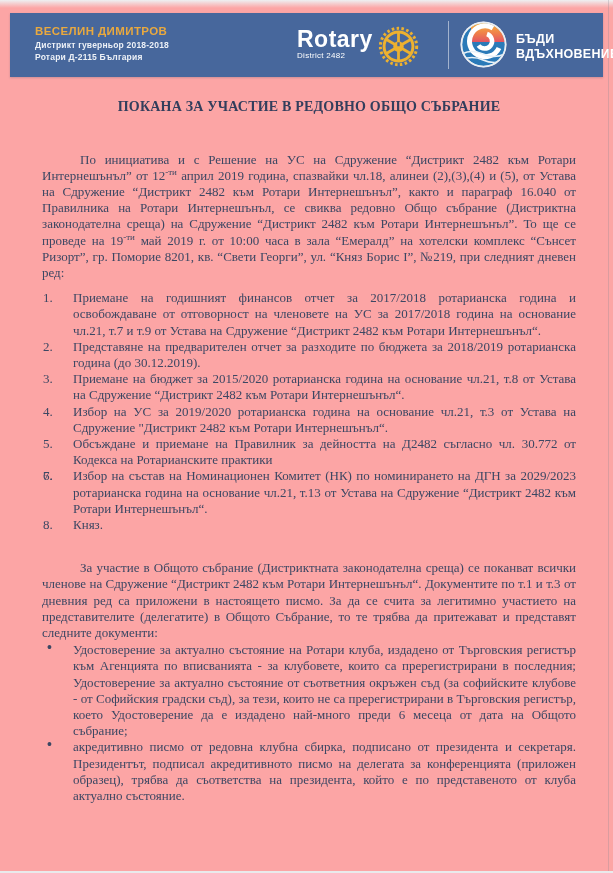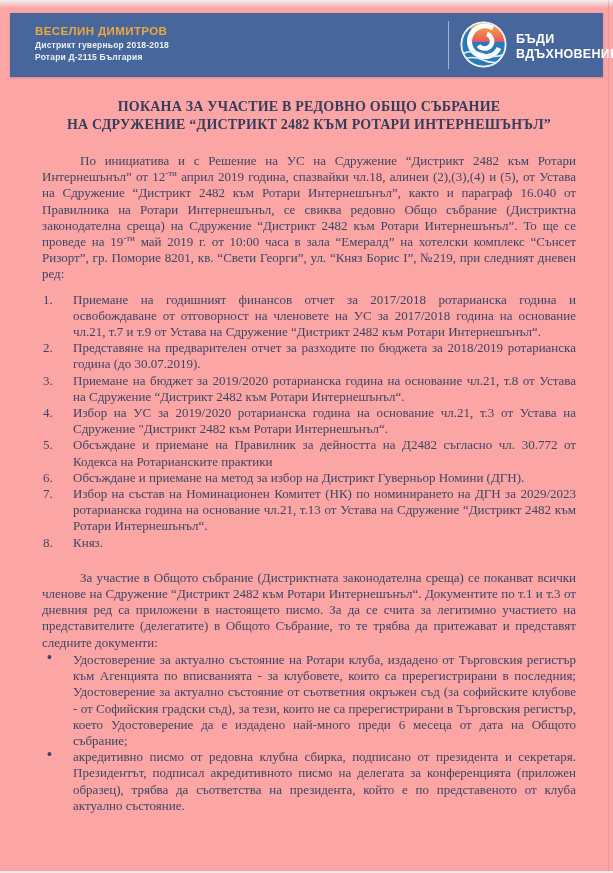--- a/index.html
+++ b/index.html
@@ -36,22 +36,22 @@
 
   .banner-sep { position:absolute; left:438px; top:8px; width:1px; height:48px; background:rgba(255,255,255,.5); }
 
   .theme { position:absolute; left:450px; top:8px; display:flex; align-items:center; gap:9px; }
   .theme-text { color:#ffffff; font-weight:bold; font-size:12.5px; line-height:14.5px; letter-spacing:.3px; }
 
   
   .content { position:absolute; left:42px; top:98px; width:534px; }
   .doc-title { text-align:center; font-weight:bold; font-size:14px; line-height:17.5px; color:#333e5c; letter-spacing:.2px; }
   .para { text-align:justify; font-size:13px; line-height:16.2px; }
-  .p1 { margin-top:20px; text-indent:38px; }
-  .p2 { margin-top:19px; text-indent:38px; }
+  .p1 { margin-top:36px; text-indent:38px; }
+  .p2 { margin-top:27px; text-indent:38px; }
   sup.ord { font-size:9px; line-height:0; }
 
   .agenda { margin-top:9px; }
   .agenda-item { position:relative; padding-left:31px; text-align:justify; font-size:13px; line-height:16.2px; }
   .agenda-item .num { position:absolute; left:1px; }
 
   .reqs { margin-top:1px; }
   .req { position:relative; padding-left:31px; text-align:justify; font-size:13px; line-height:16.2px; }
   .req .marker { position:absolute; left:5px; top:-2px; font-size:14px; font-weight:bold; }
 </style>
@@ -61,20 +61,39 @@
 <div class="page">
 
   <div class="banner">
 
     <div class="gov">
       <div class="gov-name">ВЕСЕЛИН ДИМИТРОВ</div>
       <div class="gov-role">Дистрикт гуверньор 2018-2018</div>
       <div class="gov-org">Ротари Д-2115 България</div>
     </div>
 
+    <div class="rotary">
+      <div>
+        <div class="rotary-word">Rotary</div>
+        <div class="rotary-district">District 2482</div>
+      </div>
+      <span class="rotary-wheel">
+        <svg width="41" height="41" viewBox="0 0 44 44" aria-hidden="true">
+          <g stroke="#edb12f" fill="none">
+            <circle cx="22" cy="22" r="19.5" stroke-width="3.2" stroke-dasharray="2.7 2.55"></circle>
+            <circle cx="22" cy="22" r="15.5" stroke-width="3.2"></circle>
+            <line x1="22" y1="7" x2="22" y2="37" stroke-width="3"></line>
+            <line x1="9" y1="14.5" x2="35" y2="29.5" stroke-width="3"></line>
+            <line x1="9" y1="29.5" x2="35" y2="14.5" stroke-width="3"></line>
+          </g>
+          <circle cx="22" cy="22" r="5.6" fill="#edb12f"></circle>
+          <rect x="20.7" y="17.5" width="2.6" height="4.2" fill="#47679c"></rect>
+        </svg>
+      </span>
+    </div>
 
     <div class="banner-sep"></div>
 
     <div class="theme">
       <span>
         <svg width="47" height="47" viewBox="0 0 47 47" aria-hidden="true">
           <defs>
             <clipPath id="wc">
                 <circle cx="23.5" cy="23.5" r="21.5"></circle>
               </clipPath>
@@ -100,32 +119,31 @@
         <div>БЪДИ</div>
         <div>ВДЪХНОВЕНИЕТО</div>
       </div>
     </div>
   </div>
 
   <div class="content">
 
     <div class="doc-title">
       <div>ПОКАНА ЗА УЧАСТИЕ В РЕДОВНО ОБЩО СЪБРАНИЕ</div>
-      <div>НА СДРУЖЕНИЕ “ДИСТРИКТ 2482 КЪМ РОТАРИ ИНТЕРНЕШЪНЪЛ”</div>
     </div>
 
     <div class="para p1"><span>По инициатива и с Решение на УС на Сдружение “Дистрикт 2482 към Ротари Интернешънъл” от 12</span><sup class="ord">-ти</sup><span> април 2019 година, спазвайки чл.18, алинеи (2),(3),(4) и (5), от Устава на Сдружение “Дистрикт 2482 към Ротари Интернешънъл”, както и параграф 16.040 от Правилника на Ротари Интернешънъл, се свиква редовно Общо събрание (Дистриктна законодателна среща) на Сдружение “Дистрикт 2482 към Ротари Интернешънъл”. То ще се проведе на 19</span><sup class="ord">-ти</sup><span> май 2019 г. от 10:00 часа в зала “Емералд” на хотелски комплекс “Сънсет Ризорт”, гр. Поморие 8201, кв. “Свети Георги”, ул. “Княз Борис I”, №219, при следният дневен ред:</span></div>
 
     <div class="agenda">
       <div class="agenda-item"><span class="num">1.</span><span>Приемане на годишният финансов отчет за 2017/2018 ротарианска година и освобождаване от отговорност на членовете на УС за 2017/2018 година на основание чл.21, т.7 и т.9 от Устава на Сдружение “Дистрикт 2482 към Ротари Интернешънъл“.</span></div>
-      <div class="agenda-item"><span class="num">2.</span><span>Представяне на предварителен отчет за разходите по бюджета за 2018/2019 ротарианска година (до 30.07.2019).</span></div>
-      <div class="agenda-item"><span class="num">3.</span><span>Приемане на бюджет за 2019/2020 ротарианска година на основание чл.21, т.8 от Устава на Сдружение “Дистрикт 2482 към Ротари Интернешънъл“.</span></div>
+      <div class="agenda-item"><span class="num">2.</span><span>Представяне на предварителен отчет за разходите по бюджета за 2018/2019 ротарианска година (до 30.12.2019).</span></div>
+      <div class="agenda-item"><span class="num">3.</span><span>Приемане на бюджет за 2015/2020 ротарианска година на основание чл.21, т.8 от Устава на Сдружение “Дистрикт 2482 към Ротари Интернешънъл“.</span></div>
       <div class="agenda-item"><span class="num">4.</span><span>Избор на УС за 2019/2020 ротарианска година на основание чл.21, т.3 от Устава на Сдружение "Дистрикт 2482 към Ротари Интернешънъл“.</span></div>
       <div class="agenda-item"><span class="num">5.</span><span>Обсъждане и приемане на Правилник за дейността на Д2482 съгласно чл. 30.772 от Кодекса на Ротарианските практики</span></div>
-      <div class="agenda-item"><span class="num">6.</span><span>Обсъждане и приемане на метод за избор на Дистрикт Гуверньор Номини (ДГН).</span></div>
+      <div class="agenda-item"><span class="num">6.</span></div>
       <div class="agenda-item"><span class="num">7.</span><span>Избор на състав на Номинационен Комитет (НК) по номинирането на ДГН за 2029/2023 ротарианска година на основание чл.21, т.13 от Устава на Сдружение “Дистрикт 2482 към Ротари Интернешънъл“.</span></div>
       <div class="agenda-item"><span class="num">8.</span><span>Княз.</span></div>
     </div>
 
     <div class="para p2">За участие в Общото събрание (Дистриктната законодателна среща) се поканват всички членове на Сдружение “Дистрикт 2482 към Ротари Интернешънъл“. Документите по т.1 и т.3 от дневния ред са приложени в настоящето писмо. За да се счита за легитимно участието на представителите (делегатите) в Общото Събрание, то те трябва да притежават и представят следните документи:</div>
 
     <div class="reqs">
       <div class="req"><span class="marker">•</span><span>Удостоверение за актуално състояние на Ротари клуба, издадено от Търговския регистър към Агенцията по вписванията - за клубовете, които са пререгистрирани в последния; Удостоверение за актуално състояние от съответния окръжен съд (за софийските клубове - от Софийския градски съд), за тези, които не са пререгистрирани в Търговския регистър, което Удостоверение да е издадено най-много преди 6 месеца от дата на Общото събрание;</span></div>
       <div class="req"><span class="marker">•</span><span>акредитивно писмо от редовна клубна сбирка, подписано от президента и секретаря. Президентът, подписал акредитивното писмо на делегата за конференцията (приложен образец), трябва да съответства на президента, който е по представеното от клуба актуално състояние.</span></div>
     </div>

